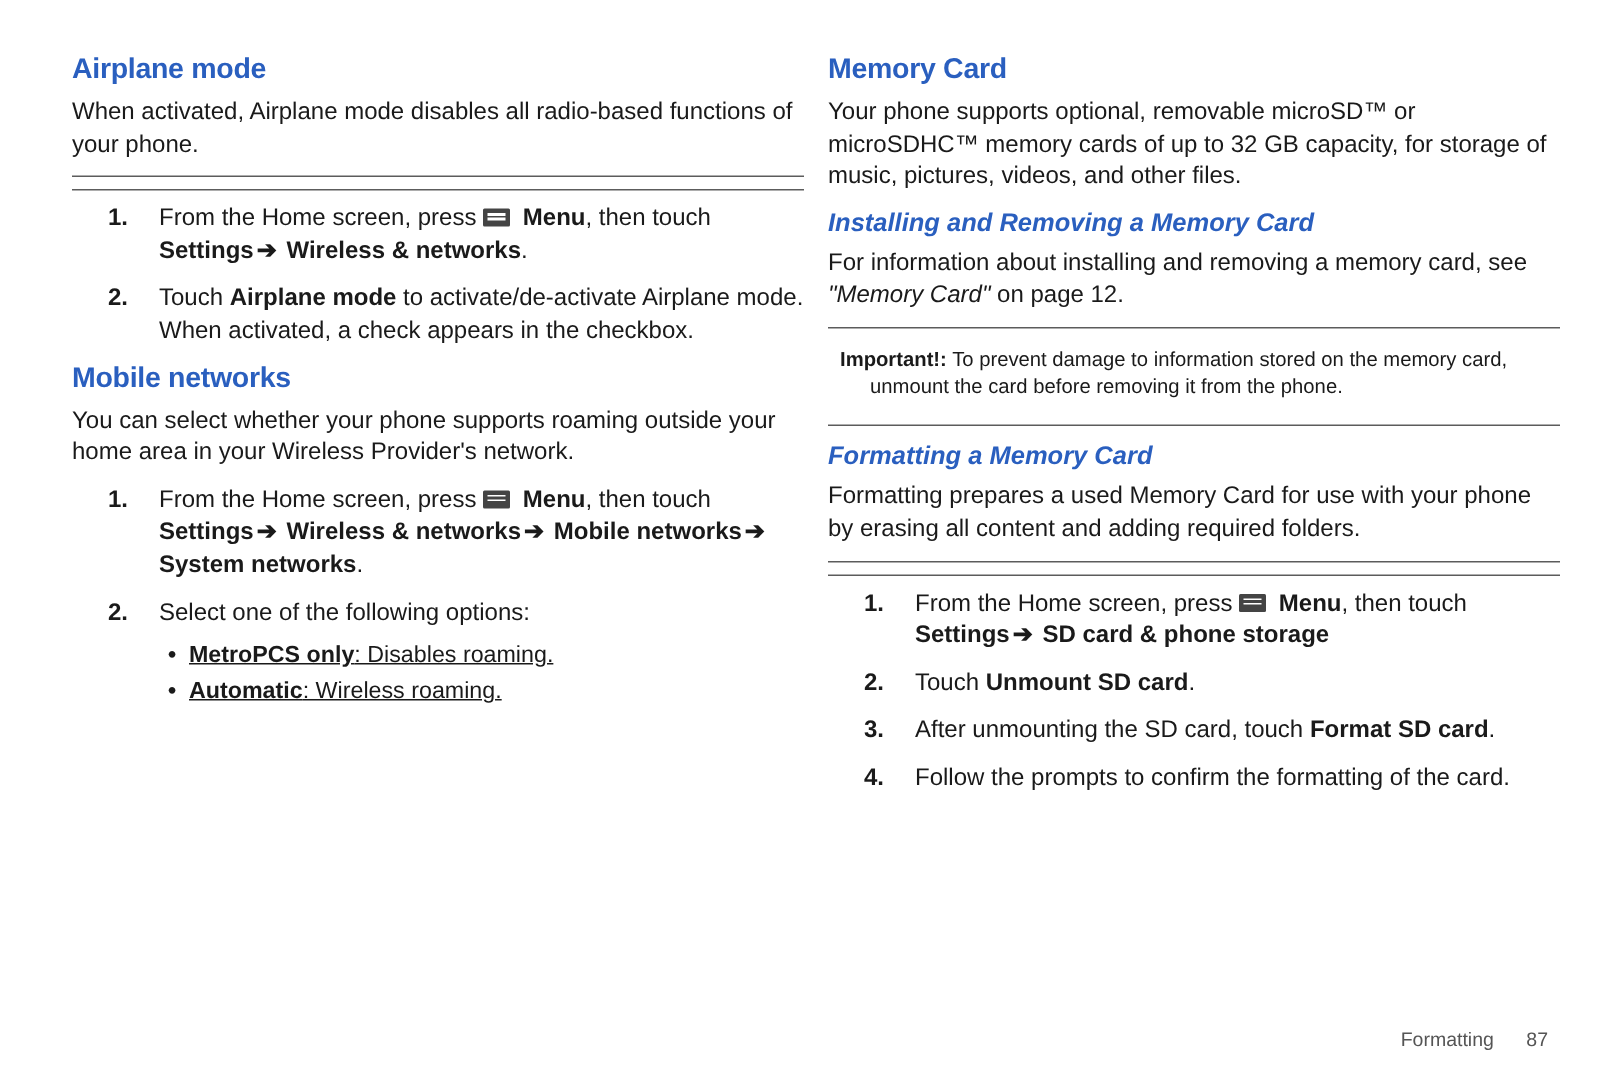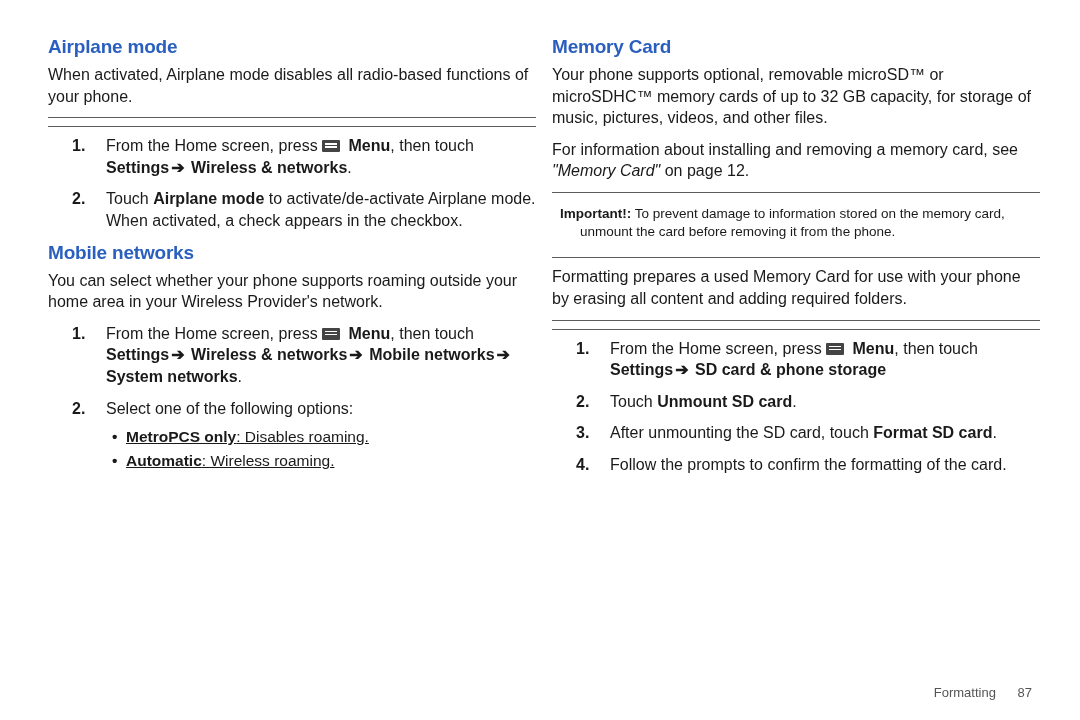--- a/index.html
+++ b/index.html
@@ -162,30 +162,32 @@
         </ul>
       </li>
     </ol>
   </div>
 
   <div class="col">
 
     <div class="h2">Memory Card</div>
     <div class="para">Your phone supports optional, removable microSD™ or microSDHC™ memory cards of up to 32 GB capacity, for storage of music, pictures, videos, and other files.</div>
 
+    <div class="h3ital">Installing and Removing a Memory Card</div>
     <div class="para">
       <span>For information about installing and removing a memory card, see </span><span class="ital">"Memory Card"</span><span> on page 12.</span>
     </div>
 
     <hr class="hr">
     <div class="note">
       <span class="lead">Important!:</span><span> To prevent damage to information stored on the memory card, unmount the card before removing it from the phone.</span>
     </div>
     <hr class="hr">
 
+    <div class="h3ital">Formatting a Memory Card</div>
     <div class="para">Formatting prepares a used Memory Card for use with your phone by erasing all content and adding required folders.</div>
 
     <hr class="hr">
     <hr class="hr">
 
     <ol class="steps">
       <li>
         <span>From the Home screen, press </span>
         <span class="menuicon"></span><span class="bold"> Menu</span><span>, then touch </span>
         <span class="bold">Settings</span><span class="arrow bold">➔</span><span class="bold"> SD card &amp; phone storage</span>

